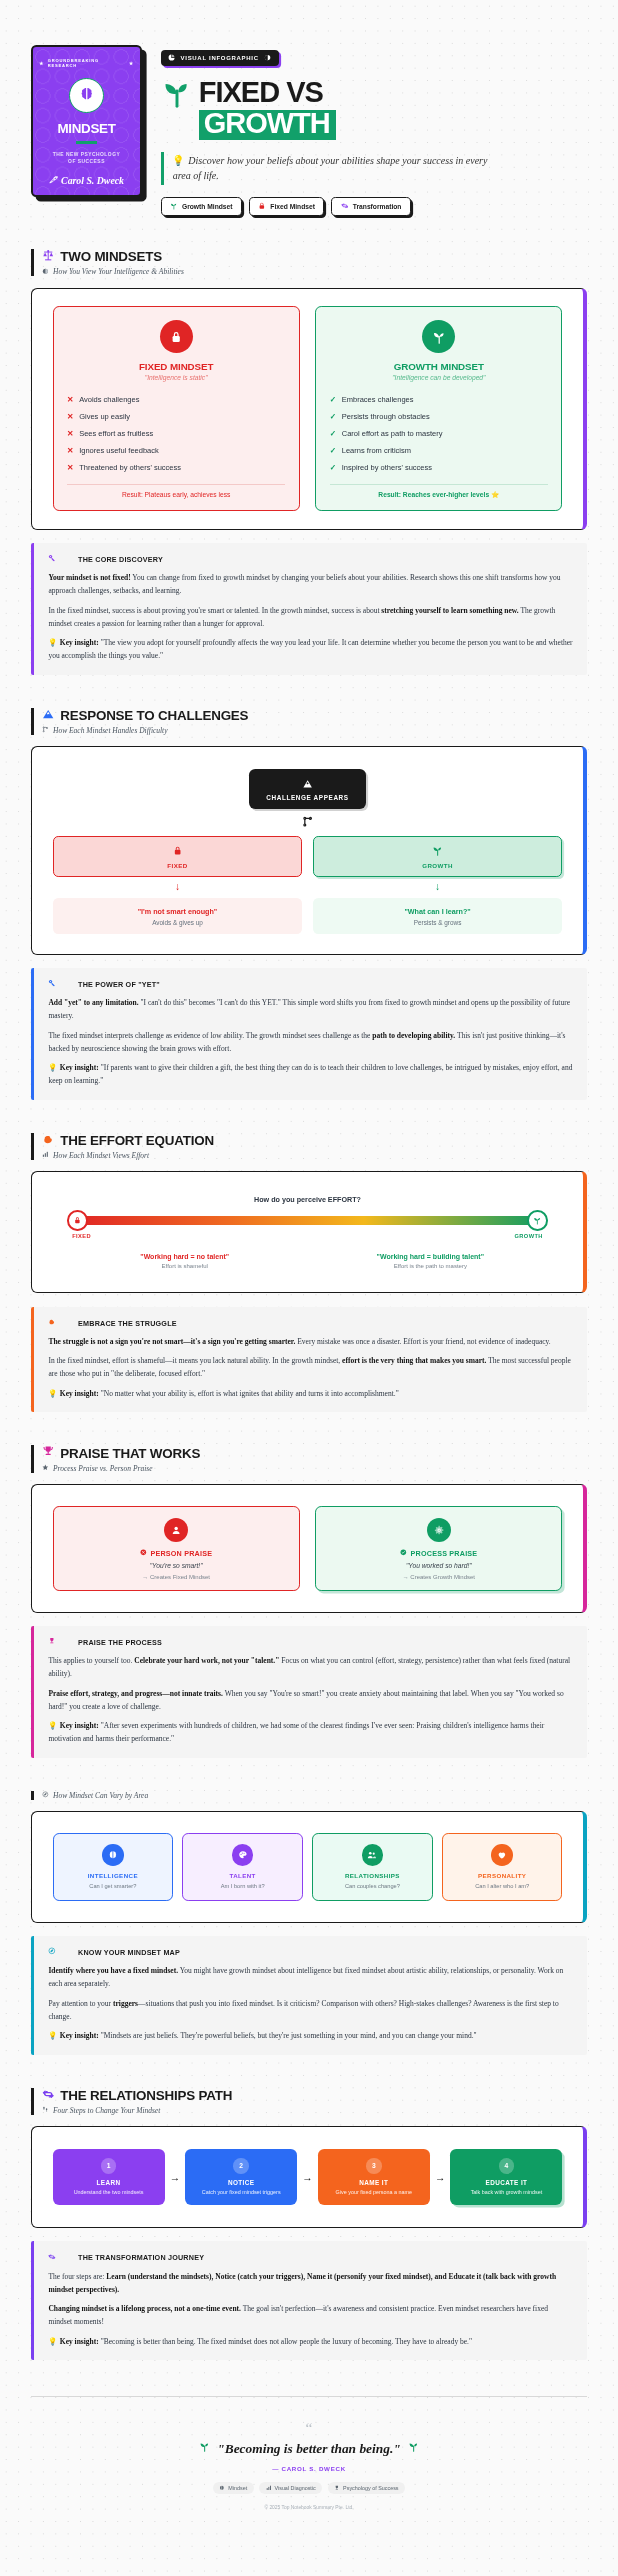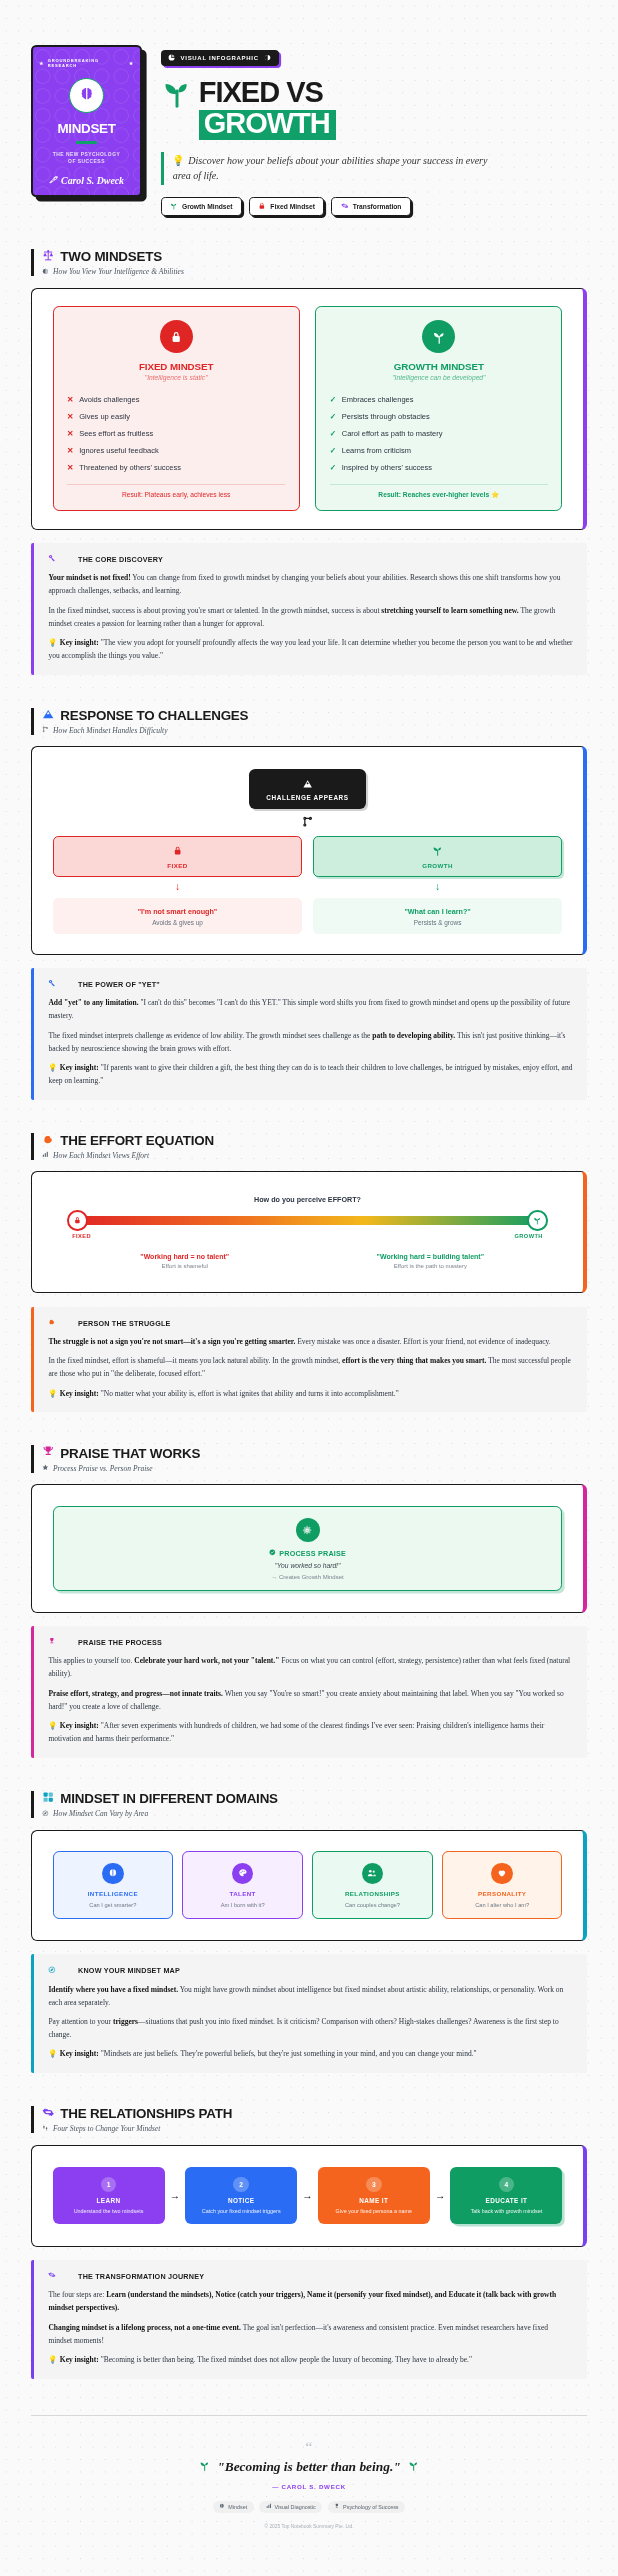--- a/index.html
+++ b/index.html
@@ -776,21 +776,21 @@
       </div>
     </div>
 
     <div class="insight orange">
       <div class="insight-head">
         <span>
           <svg viewBox="0 0 24 24" fill="#f4641e">
               <path d="M5 9c2-3 5-4 8-3 2 .7 3 2 3 4 2 0 3 1.5 3 3.5S17.5 18 15 19c-3 1.2-7 .8-9-1-1.5-1.4-2-4-1-7 .2-.6.6-1.3 1-2z"></path>
             </svg>
         </span>
-        <span>PERSON THE STRUGGLE</span>
+        <span>EMBRACE THE STRUGGLE</span>
       </div>
       <p><b>The struggle is not a sign you're not smart—it's a sign you're getting smarter.</b><span> Every mistake was once a disaster. Effort is your friend, not evidence of inadequacy.</span></p>
       <p><span>In the fixed mindset, effort is shameful—it means you lack natural ability. In the growth mindset, </span><b>effort is the very thing that makes you smart.</b><span> The most successful people are those who put in "the deliberate, focused effort."</span></p>
       <p><span class="bulb">💡</span><b class="ki">Key insight:</b><span> "No matter what your ability is, effort is what ignites that ability and turns it into accomplishment."</span></p>
     </div>
   </div>
 
   <div class="section">
     <div class="sec-head">
       <div class="sec-title">
@@ -810,20 +810,39 @@
               <path d="m12 2 3 6.6 7 .8-5.2 4.8 1.5 7L12 17.6 5.7 21.2l1.5-7L2 9.4l7-.8L12 2z"></path>
             </svg>
         </span>
         <span>Process Praise vs. Person Praise</span>
       </div>
     </div>
 
     <div class="panel accent-pink">
       <div class="praise-row">
 
+        <div class="praise-card bad">
+          <div class="praise-icon">
+            <svg viewBox="0 0 24 24" fill="#fff">
+                <circle cx="12" cy="8" r="4"></circle>
+                <path d="M4 21c0-4.4 3.6-7 8-7s8 2.6 8 7H4z"></path>
+              </svg>
+          </div>
+          <div class="praise-title">
+            <span>
+              <svg viewBox="0 0 24 24" fill="#e02525">
+                  <circle cx="12" cy="12" r="10"></circle>
+                  <path d="m8.5 8.5 7 7M15.5 8.5l-7 7" stroke="#fff" stroke-width="2.4" stroke-linecap="round"></path>
+                </svg>
+            </span>
+            <span>PERSON PRAISE</span>
+          </div>
+          <div class="praise-quote">"You're so smart!"</div>
+          <div class="praise-effect">→ Creates Fixed Mindset</div>
+        </div>
 
         <div class="praise-card good">
           <div class="praise-icon">
             <svg viewBox="0 0 24 24" fill="#fff">
                 <path d="M12 8.2a3.8 3.8 0 1 0 0 7.6 3.8 3.8 0 0 0 0-7.6zm0 2a1.8 1.8 0 1 1 0 3.6 1.8 1.8 0 0 1 0-3.6z"></path>
                 <path d="M10.6 2h2.8l.4 2.6 2 .8 2.2-1.5 2 2-1.5 2.2.8 2 2.6.4v2.8l-2.6.4-.8 2 1.5 2.2-2 2-2.2-1.5-2 .8-.4 2.6h-2.8l-.4-2.6-2-.8L6 20.5l-2-2 1.5-2.2-.8-2L2 13.9v-2.8l2.7-.4.8-2L4 6.5l2-2 2.2 1.5 2-.8L10.6 2z" opacity=".55"></path>
               </svg>
           </div>
           <div class="praise-title">
             <span>
@@ -852,31 +871,20 @@
         <span>PRAISE THE PROCESS</span>
       </div>
       <p><span>This applies to yourself too. </span><b>Celebrate your hard work, not your "talent."</b><span> Focus on what you can control (effort, strategy, persistence) rather than what feels fixed (natural ability).</span></p>
       <p><b>Praise effort, strategy, and progress—not innate traits.</b><span> When you say "You're so smart!" you create anxiety about maintaining that label. When you say "You worked so hard!" you create a love of challenge.</span></p>
       <p><span class="bulb">💡</span><b class="ki">Key insight:</b><span> "After seven experiments with hundreds of children, we had some of the clearest findings I've ever seen: Praising children's intelligence harms their motivation and harms their performance."</span></p>
     </div>
   </div>
 
   <div class="section">
     <div class="sec-head">
-      <div class="sec-title">
-        <span>
-          <svg viewBox="0 0 24 24" fill="#0aa3c2">
-              <rect x="3" y="3" width="8" height="8" rx="1.6"></rect>
-              <rect x="13" y="3" width="8" height="8" rx="1.6" opacity=".65"></rect>
-              <rect x="3" y="13" width="8" height="8" rx="1.6" opacity=".65"></rect>
-              <rect x="13" y="13" width="8" height="8" rx="1.6"></rect>
-            </svg>
-        </span>
-        <span>MINDSET IN DIFFERENT DOMAINS</span>
-      </div>
       <div class="sec-sub">
         <span>
           <svg viewBox="0 0 24 24" fill="none" stroke="#5b656f" stroke-width="2">
               <circle cx="12" cy="12" r="9"></circle>
               <path d="m15.5 8.5-2 5-5 2 2-5 5-2z" fill="#5b656f"></path>
             </svg>
         </span>
         <span>How Mindset Can Vary by Area</span>
       </div>
     </div>

